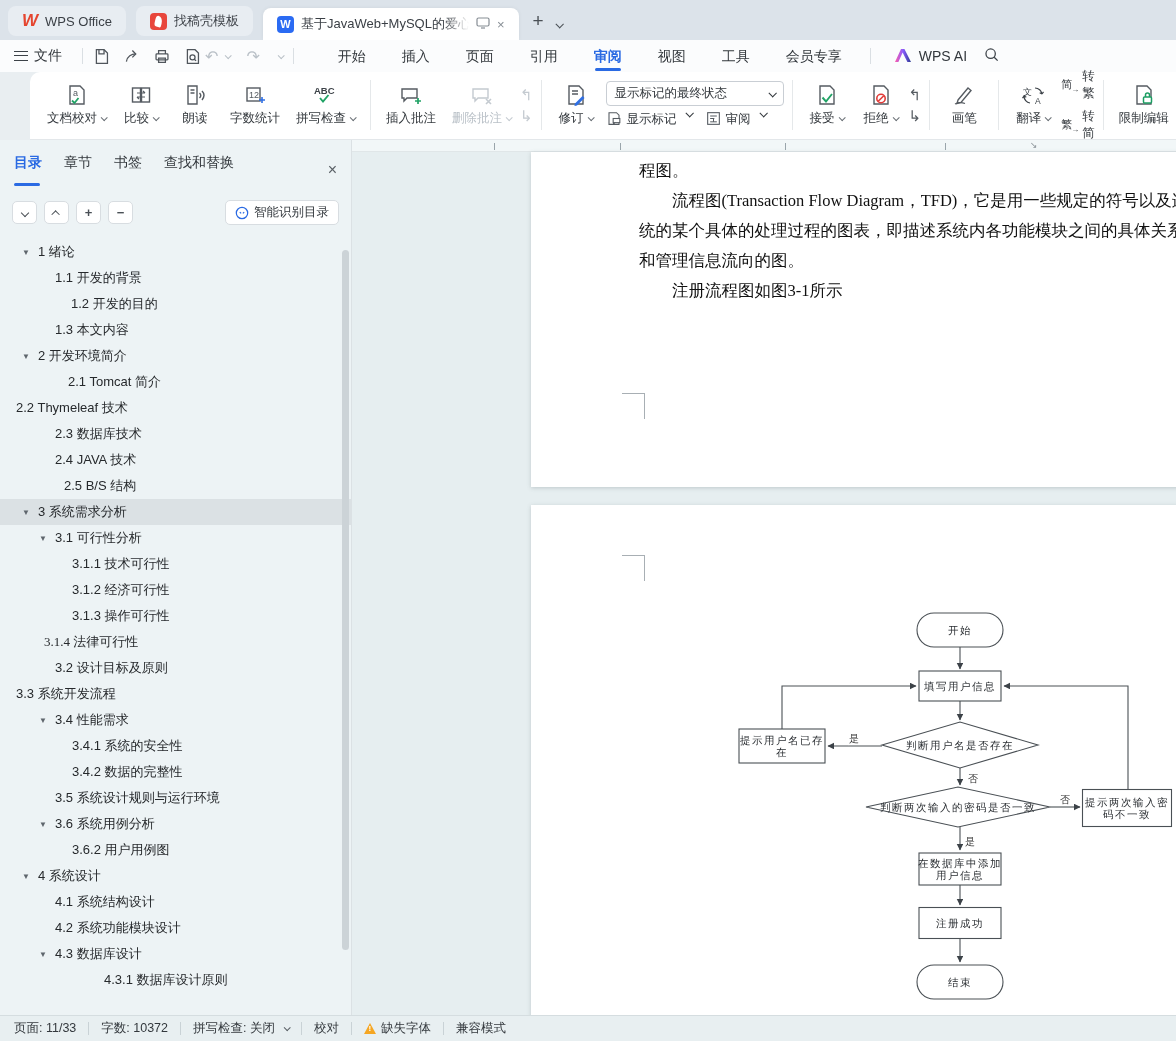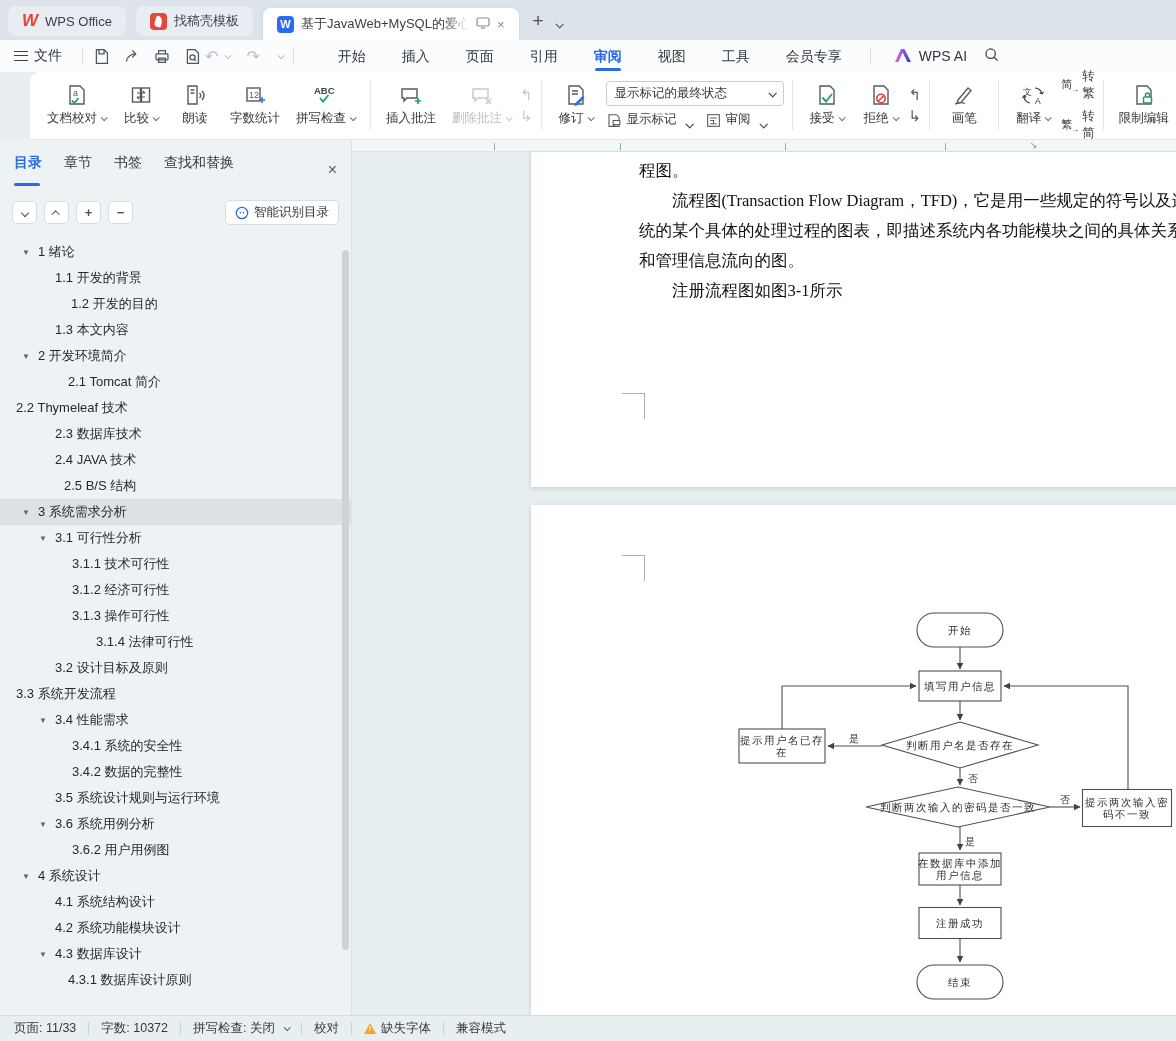--- a/index.html
+++ b/index.html
@@ -59,21 +59,21 @@
   .rbtn.disabled .rlb { color:#b9c0c7; }
   .rbtn .cv { width:5px; height:5px; color:#6a7076; }
   .rbtn.disabled .cv { color:#c4cad0; }
   .mini-col { display:flex; flex-direction:column; justify-content:center; gap:6px; font-size:15px; line-height:1; }
   .mini-col .mi { color:#555b61; }
   .mini-col.disabled .mi { color:#c4cad0; }
   .trk-col { display:flex; flex-direction:column; gap:5px; margin-left:2px; }
   .dropdown { width:178px; height:25px; border:1px solid #c9ced4; border-radius:4px; background:#fff;
       display:flex; align-items:center; justify-content:space-between; padding:0 8px; font-size:12.5px; }
   .dd-row { display:flex; align-items:center; gap:14px; }
-  .mini-btn { display:flex; align-items:flex-end; gap:5px; font-size:12.5px; }
+  .mini-btn { display:flex; align-items:flex-start; gap:5px; font-size:12.5px; }
   .zh-badge { font-size:11px; color:#33383d; position:relative; margin-right:2px; }
   .zh-badge:after { content:"→"; font-size:8px; position:absolute; right:-7px; bottom:-2px; color:#33383d; }
   .stack2 { display:flex; flex-direction:column; gap:6px; font-size:12.5px; }
   .stack2 .row { display:flex; align-items:center; gap:8px; }
 
   
   .main { flex:1; display:flex; min-height:0; }
 
   
   .sidebar { width:352px; background:#edf3f5; border-right:1px solid #dbe1e4; position:relative; flex:none;
@@ -528,21 +528,21 @@
             <span>3.1.1 技术可行性</span>
           </div>
           <div class="toc-row" style="padding-left: 56px;">
             <span class="toc-arrow"></span>
             <span>3.1.2 经济可行性</span>
           </div>
           <div class="toc-row" style="padding-left: 56px;">
             <span class="toc-arrow"></span>
             <span>3.1.3 操作可行性</span>
           </div>
-          <div class="toc-row" style="padding-left: 80px;">
+          <div class="toc-row" style="padding-left: 28px; font-family: Liberation Serif, serif;">
             <span class="toc-arrow"></span>
             <span>3.1.4 法律可行性</span>
           </div>
           <div class="toc-row" style="padding-left: 39px;">
             <span class="toc-arrow"></span>
             <span>3.2 设计目标及原则</span>
           </div>
           <div class="toc-row" style="">
             <span class="toc-arrow"></span>
             <span>3.3 系统开发流程</span>
@@ -580,21 +580,21 @@
             <span>4.1 系统结构设计</span>
           </div>
           <div class="toc-row" style="padding-left: 39px;">
             <span class="toc-arrow"></span>
             <span>4.2 系统功能模块设计</span>
           </div>
           <div class="toc-row" style="padding-left: 39px;">
             <span class="toc-arrow">▼</span>
             <span>4.3 数据库设计</span>
           </div>
-          <div class="toc-row" style="padding-left: 52px;">
+          <div class="toc-row" style="padding-left: 88px;">
             <span class="toc-arrow"></span>
             <span>4.3.1 数据库设计原则</span>
           </div>
         </div>
       <div class="sb-scroll"></div>
     </div>
 
     <div class="workspace">
       <div class="ruler">
         <span class="tick" style="left:142px"></span>

